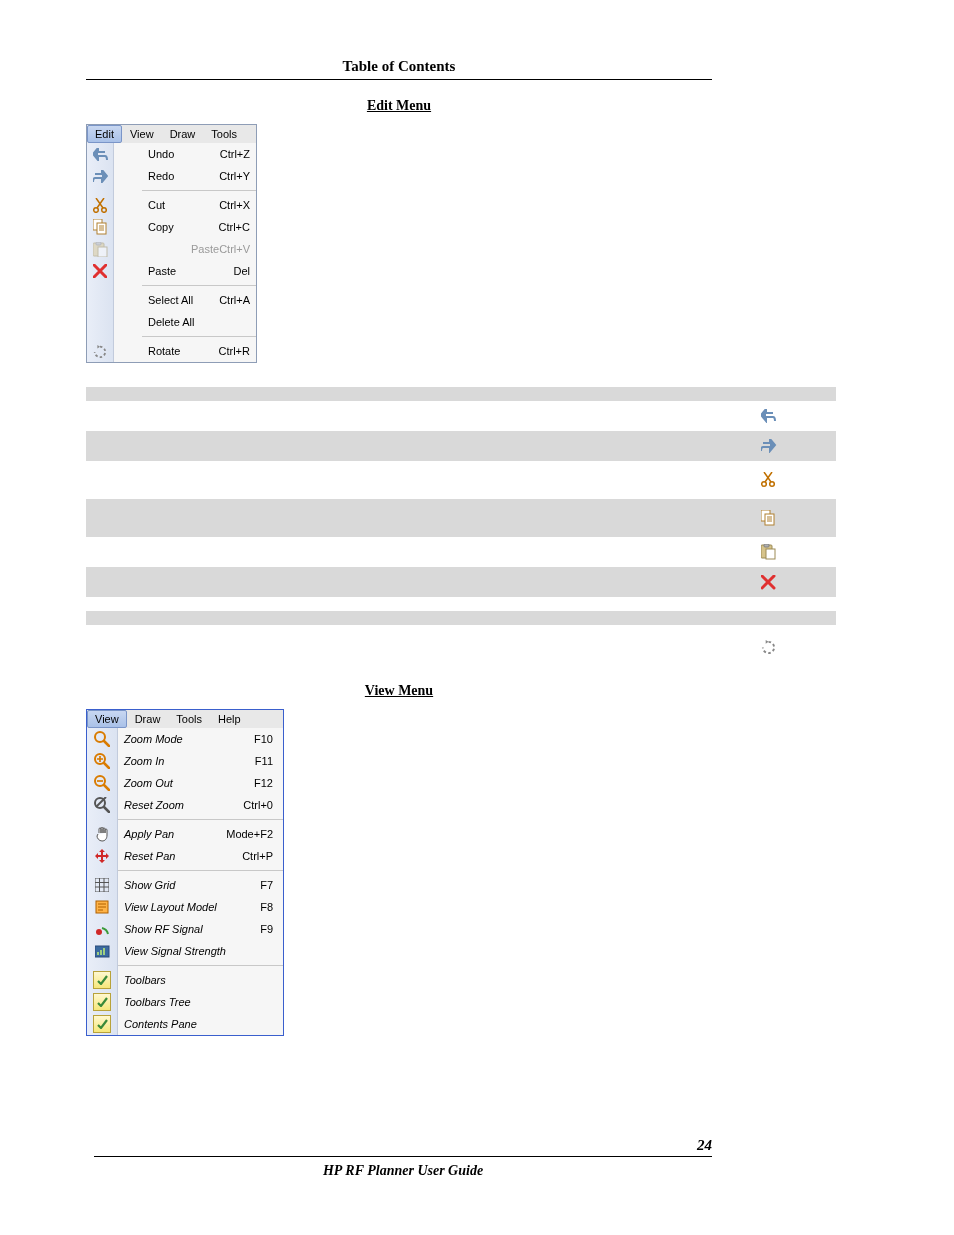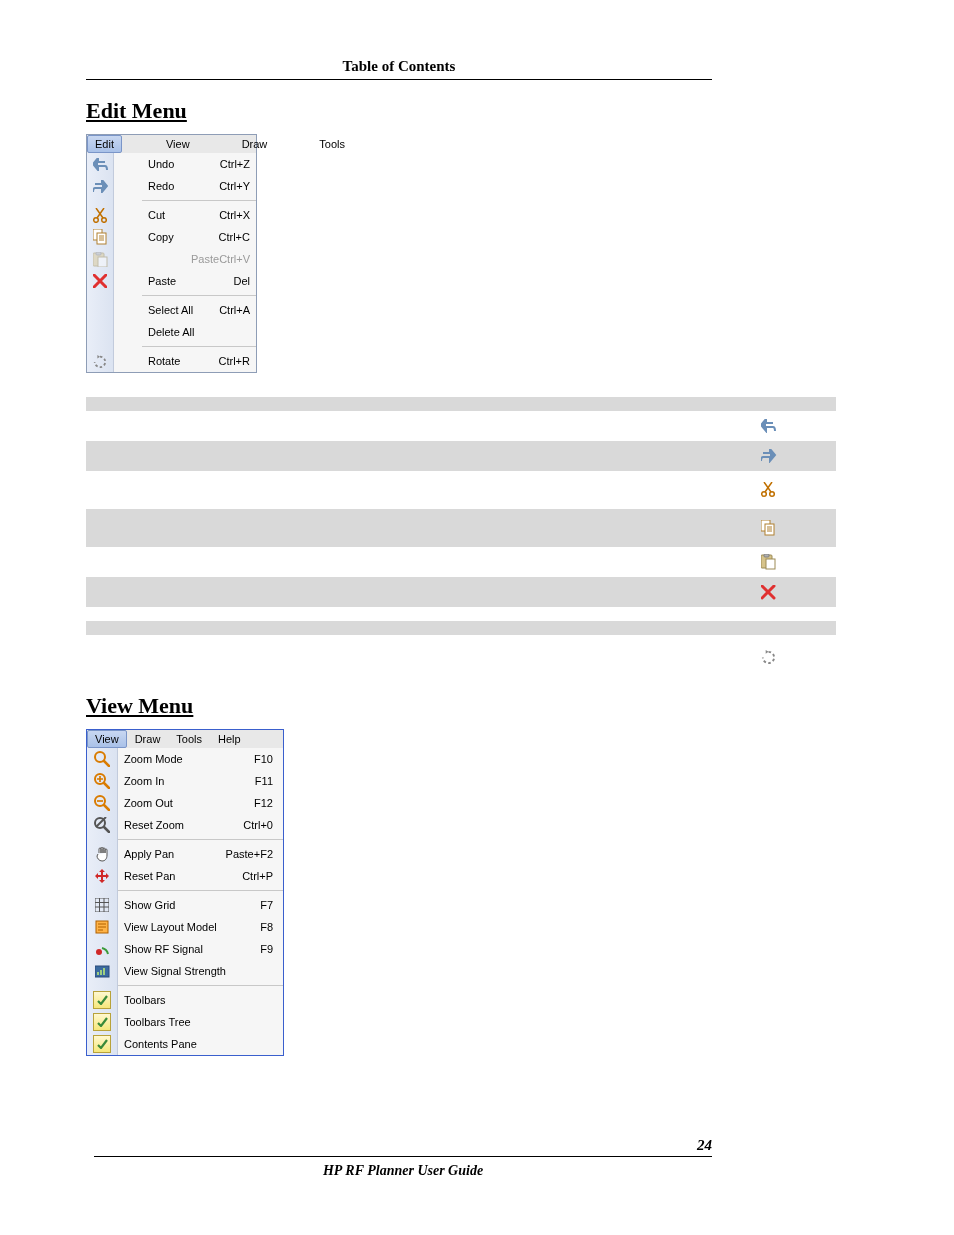--- a/index.html
+++ b/index.html
@@ -21,42 +21,42 @@
     font-family: "Times New Roman", serif;
     font-weight: bold;
     font-size: 15px;
     padding-bottom: 4px;
     border-bottom: 1px solid #000;
     margin-bottom: 18px;
   }
   .section-heading {
     font-family: "Times New Roman", Georgia, serif;
     font-weight: bold;
-    font-size: 22px;
+    font-size: 14px;
     text-decoration: underline;
     margin: 8px 0 10px 0;
+    text-align: center;
   }
   .section-heading.vm {
     margin-top: 16px;
   }
 
   
   .menu-box {
     border: 1px solid #8e9db6;
     background: #f6f6f6;
     width: 169px;
     font-size: 11px;
     color: #000;
   }
   .menu-header {
     display: flex;
     align-items: center;
     height: 18px;
     background: #e8e8e8;
-    gap: 36px;
   }
   .menu-header .htab {
     padding: 0 8px;
     line-height: 18px;
     color: #000;
   }
   .menu-header .htab.sel {
     background: linear-gradient(#c8d7f1, #a9c1e8);
     border: 1px solid #7a95c8;
     height: 16px;
@@ -155,21 +155,21 @@
     width: 30px;
     background: linear-gradient(to right, #e9eef8, #dbe3f1);
     border-right: 1px solid #c2cbdc;
     display: flex; flex-direction: column; align-items: center;
   }
   .vmenu-items { flex: 1; background: #f6f6f6; }
   .vrow {
     display: flex; align-items: center;
     height: 22px; padding: 0 10px 0 6px;
   }
-  .vrow .label { flex: 1; }
+  .vrow .label { flex: 1; font-style: italic; }
   .vrow .accel { font-size: 11px; }
   .vsep { height: 1px; background: #c8c8c8; margin: 3px 0; }
   .vgicon { width: 30px; height: 22px; display: flex; align-items: center; justify-content: center; }
   .vgsep { height: 7px; }
   .chk {
     width: 16px; height: 16px;
     background: linear-gradient(#fff8d0, #f6e77a);
     border: 1px solid #b8a23a;
     display: flex; align-items: center; justify-content: center;
   }
@@ -573,21 +573,21 @@
             <span class="label">Zoom Out</span>
             <span class="accel">F12</span>
           </div>
         <div class="vrow">
             <span class="label">Reset Zoom</span>
             <span class="accel">Ctrl+0</span>
           </div>
         <div class="vsep"></div>
         <div class="vrow">
             <span class="label">Apply Pan</span>
-            <span class="accel">Paste+F2</span>
+            <span class="accel">Mode+F2</span>
           </div>
         <div class="vrow">
             <span class="label">Reset Pan</span>
             <span class="accel">Ctrl+P</span>
           </div>
         <div class="vsep"></div>
         <div class="vrow">
             <span class="label">Show Grid</span>
             <span class="accel">F7</span>
           </div>

